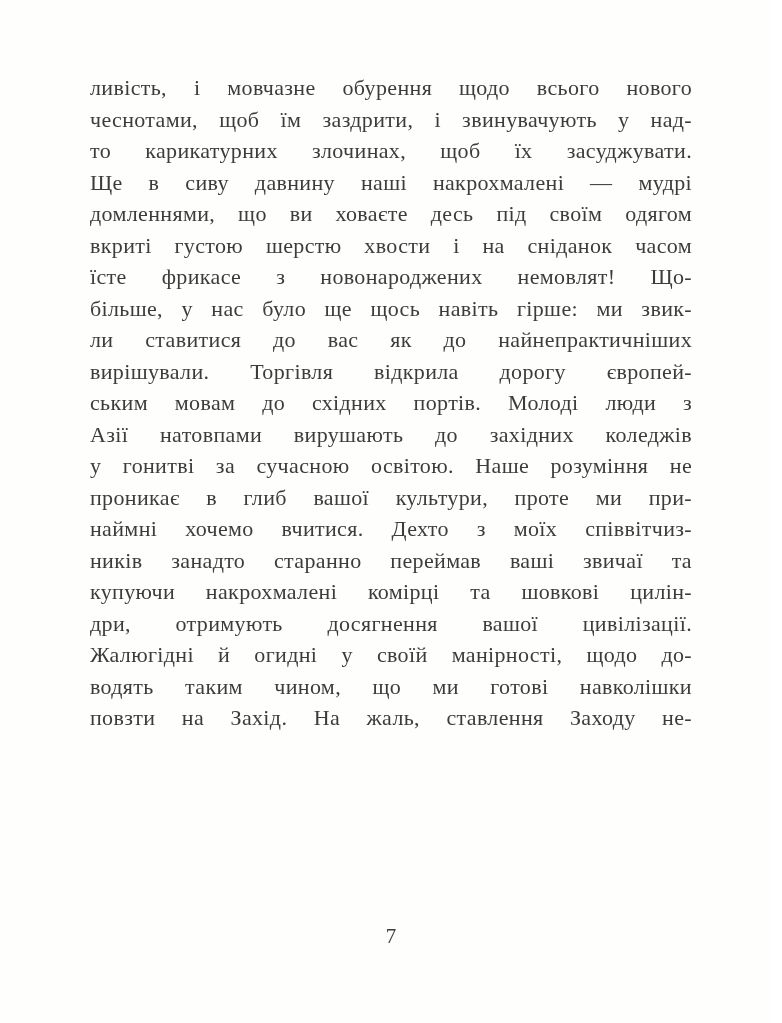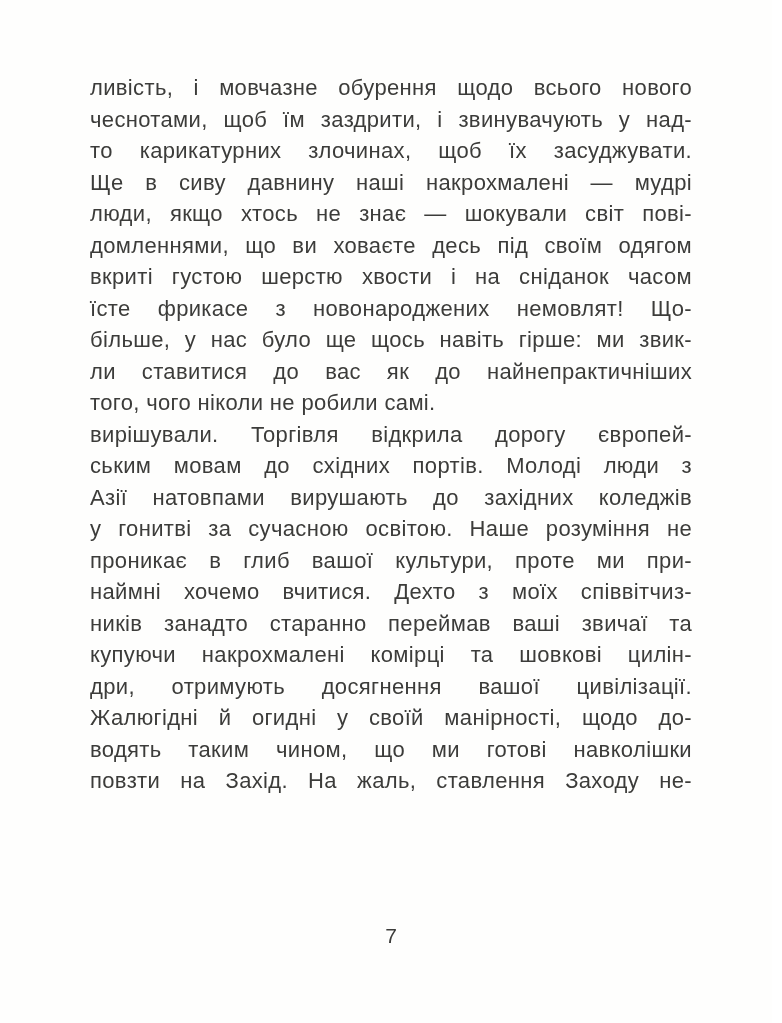--- a/index.html
+++ b/index.html
@@ -5,21 +5,21 @@
   html, body {
     margin: 0;
     padding: 0;
     background: #ffffff;
   }
   .book-page {
     position: relative;
     width: 772px;
     height: 1023px;
     background: #fefefd;
-    font-family: Liberation Sans, sans-serif;
+    font-family: Liberation Serif, serif;
     color: #3c3c3a;
     overflow: hidden;
   }
   .text-block {
     position: absolute;
     left: 90px;
     top: 72px;
     width: 602px;
     font-size: 22px;
     line-height: 31.5px;
@@ -54,27 +54,25 @@
 </head>
 <body>
 
 <div class="book-page">
   <div class="text-block">
       <div class="paragraph">
         <div class="line">ливість, і мовчазне обурення щодо всього нового</div>
         <div class="line">чеснотами, щоб їм заздрити, і звинувачують у над-</div>
         <div class="line">то карикатурних злочинах, щоб їх засуджувати.</div>
         <div class="line">Ще в сиву давнину наші накрохмалені — мудрі</div>
-        <div class="line">люди, якщо хтось не знає — шокували світ пові-</div>
         <div class="line">домленнями, що ви ховаєте десь під своїм одягом</div>
         <div class="line">вкриті густою шерстю хвости і на сніданок часом</div>
         <div class="line">їсте фрикасе з новонароджених немовлят! Що-</div>
         <div class="line">більше, у нас було ще щось навіть гірше: ми звик-</div>
         <div class="line">ли ставитися до вас як до найнепрактичніших</div>
-        <div class="line last">того, чого ніколи не робили самі.</div>
       </div>
       <div class="paragraph">
         <div class="line">вирішували. Торгівля відкрила дорогу європей-</div>
         <div class="line">ським мовам до східних портів. Молоді люди з</div>
         <div class="line">Азії натовпами вирушають до західних коледжів</div>
         <div class="line">у гонитві за сучасною освітою. Наше розуміння не</div>
         <div class="line">проникає в глиб вашої культури, проте ми при-</div>
         <div class="line">наймні хочемо вчитися. Дехто з моїх співвітчиз-</div>
         <div class="line">ників занадто старанно переймав ваші звичаї та</div>
         <div class="line">купуючи накрохмалені комірці та шовкові цилін-</div>

